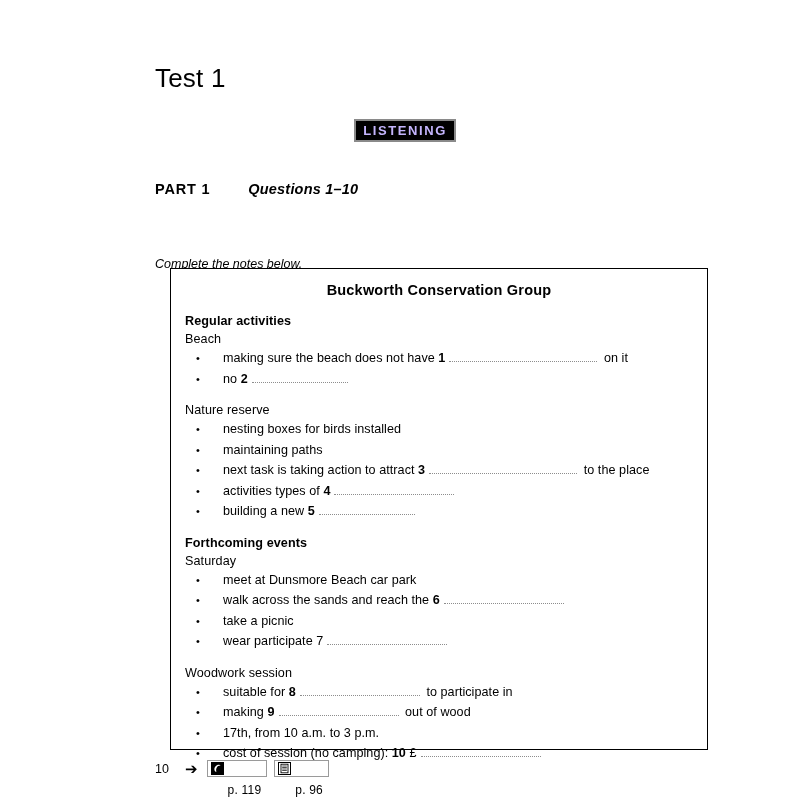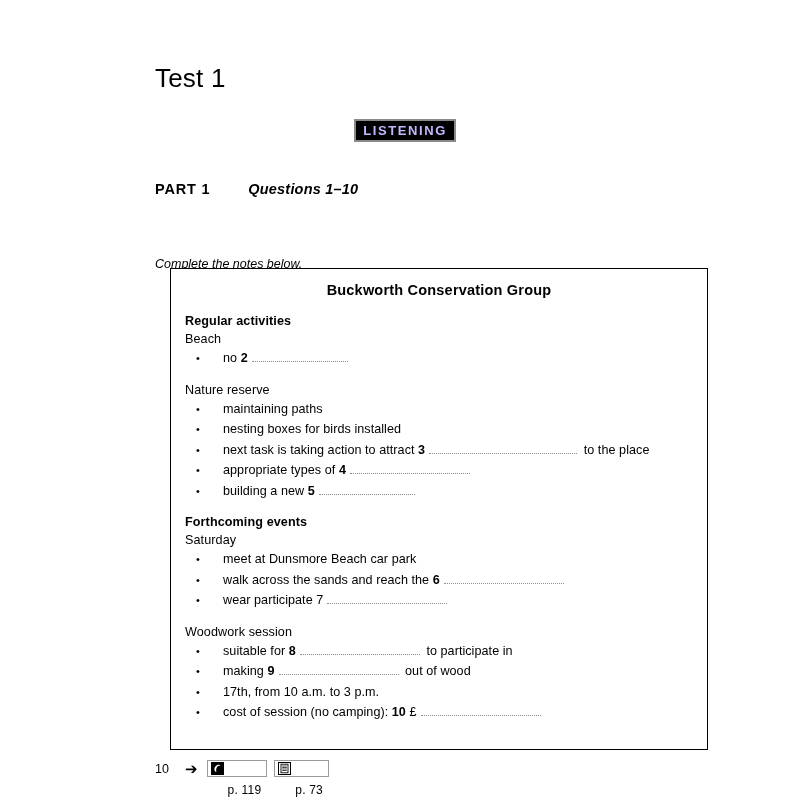--- a/index.html
+++ b/index.html
@@ -225,37 +225,39 @@
 
   <div class="instruction instruction-1">Complete the notes below.</div>
 
 
   <div class="notes-box">
     <div class="notes-title">Buckworth Conservation Group</div>
     <div class="notes-body" id="notes-body">
         <div class="section-head">Regular activities</div>
         <div class="sub-head">Beach</div>
         <ul class="bullets">
+          <li><span>making sure the beach does not have </span><span class="qnum">1</span><span class="blank w-long"></span><span> on it</span></li>
           <li><span>no </span><span class="qnum">2</span><span class="blank w-short"></span></li>
         </ul>
         <div class="group-gap"></div>
         <div class="sub-head">Nature reserve</div>
         <ul class="bullets">
+          <li><span>nesting boxes for birds installed</span></li>
           <li><span>maintaining paths</span></li>
-          <li><span>nesting boxes for birds installed</span></li>
           <li><span>next task is taking action to attract </span><span class="qnum">3</span><span class="blank w-long"></span><span> to the place</span></li>
-          <li><span>appropriate types of </span><span class="qnum">4</span><span class="blank w-mid"></span></li>
+          <li><span>activities types of </span><span class="qnum">4</span><span class="blank w-mid"></span></li>
           <li><span>building a new </span><span class="qnum">5</span><span class="blank w-short"></span></li>
         </ul>
         <div class="group-gap"></div>
         <div class="section-head">Forthcoming events</div>
         <div class="sub-head">Saturday</div>
         <ul class="bullets">
           <li><span>meet at Dunsmore Beach car park</span></li>
           <li><span>walk across the sands and reach the </span><span class="qnum">6</span><span class="blank w-mid"></span></li>
+          <li><span>take a picnic</span></li>
           <li><span>wear participate </span><span class="qnum-plain">7</span><span class="blank w-mid"></span></li>
         </ul>
         <div class="group-gap"></div>
         <div class="sub-head">Woodwork session</div>
         <ul class="bullets">
           <li><span>suitable for </span><span class="qnum">8</span><span class="blank w-mid"></span><span> to participate in</span></li>
           <li><span>making </span><span class="qnum">9</span><span class="blank w-mid"></span><span> out of wood</span></li>
           <li><span>17th, from 10 a.m. to 3 p.m.</span></li>
           <li><span>cost of session (no camping): </span><span class="qnum">10</span><span> £</span><span class="blank w-mid"></span></li>
         </ul>
@@ -280,17 +282,17 @@
       <span class="icon-sq">
         <svg width="13" height="13" viewBox="0 0 13 13">
           <rect x="0.5" y="0.5" width="12" height="12" fill="#ffffff" stroke="#000000" stroke-width="1"></rect>
           <rect x="3" y="2.2" width="7" height="8.6" fill="#ffffff" stroke="#000000" stroke-width="0.9"></rect>
           <line x1="4.2" y1="4.0" x2="8.8" y2="4.0" stroke="#000000" stroke-width="0.7"></line>
           <line x1="4.2" y1="5.5" x2="8.8" y2="5.5" stroke="#000000" stroke-width="0.7"></line>
           <line x1="4.2" y1="7.0" x2="8.8" y2="7.0" stroke="#000000" stroke-width="0.7"></line>
           <line x1="4.2" y1="8.5" x2="8.8" y2="8.5" stroke="#000000" stroke-width="0.7"></line>
         </svg>
       </span>
-      <span class="ref-label">p. 73</span>
+      <span class="ref-label">p. 96</span>
     </div>
   </div>
 
 </div>
 
 </body></html>

